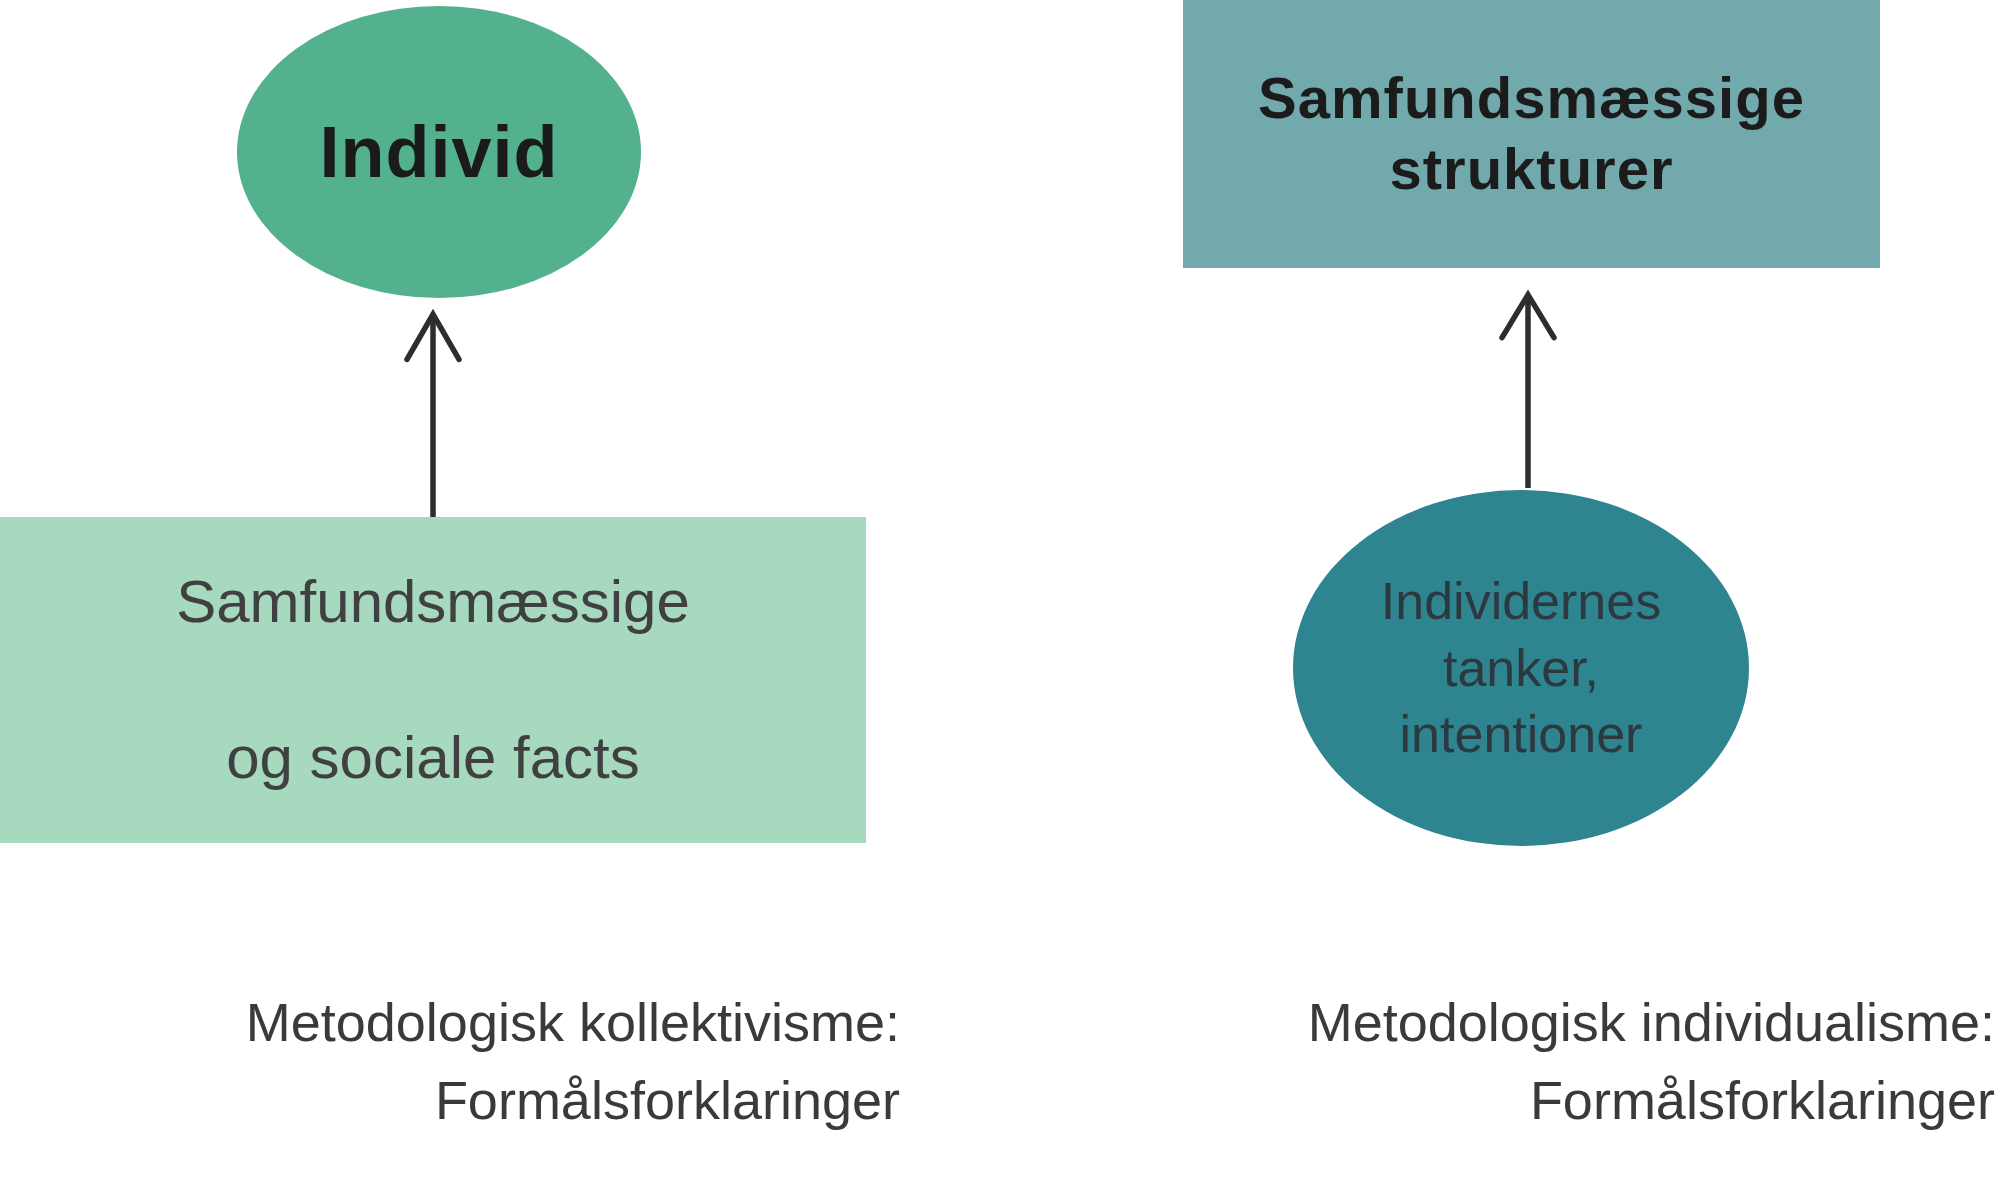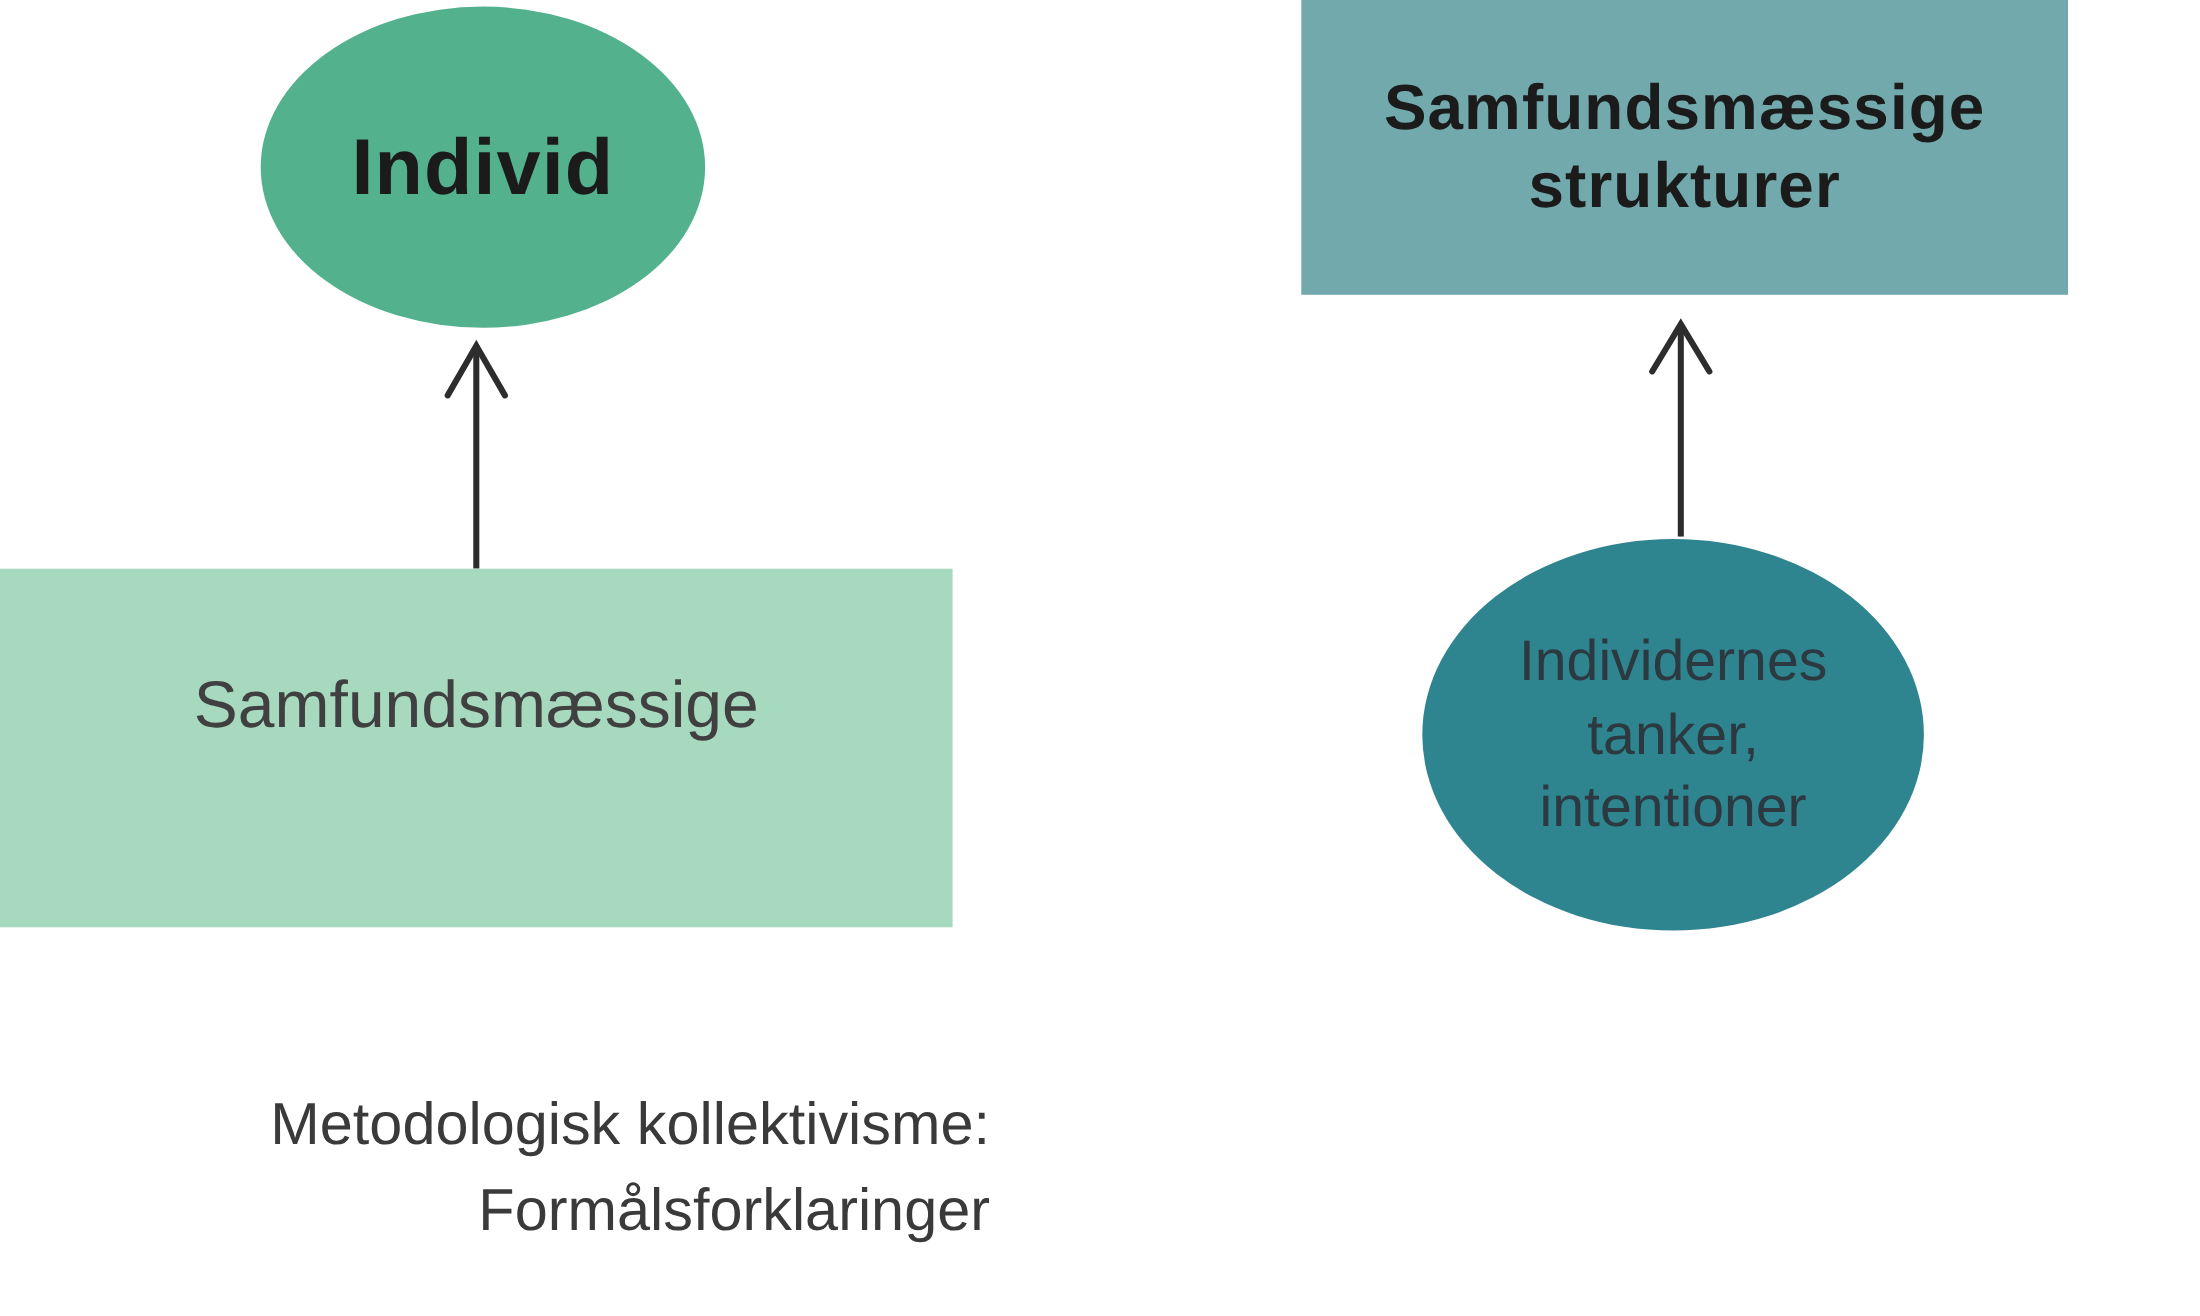--- a/index.html
+++ b/index.html
@@ -78,20 +78,21 @@
     <svg viewBox="0 0 80 212" preserveAspectRatio="none" aria-hidden="true">
       <line x1="40" y1="16" x2="40" y2="212" stroke="currentColor" stroke-width="5.5"></line>
       <polyline points="14,58 40,14 66,58" fill="none" stroke="currentColor" stroke-width="5.5" stroke-linecap="round" stroke-linejoin="miter"></polyline>
     </svg>
   </div>
 
   <div class="shape left-box">
     <p class="shape-body">
       <span>Samfundsmæssige</span><br>
       <br>
+      <span>og sociale facts</span>
     </p>
   </div>
 
   <p class="caption caption-left">
     <span>Metodologisk kollektivisme:</span><br>
     <span>Formålsforklaringer</span>
   </p>
 
   <div class="shape right-box">
     <span class="shape-title">
@@ -108,14 +109,18 @@
   </div>
 
   <div class="shape right-ellipse">
     <p class="shape-body">
       <span>Individernes</span><br>
       <span>tanker,</span><br>
       <span>intentioner</span>
     </p>
   </div>
 
+  <p class="caption caption-right">
+    <span>Metodologisk individualisme:</span><br>
+    <span>Formålsforklaringer</span>
+  </p>
 
 </div>
 
 </body></html>

